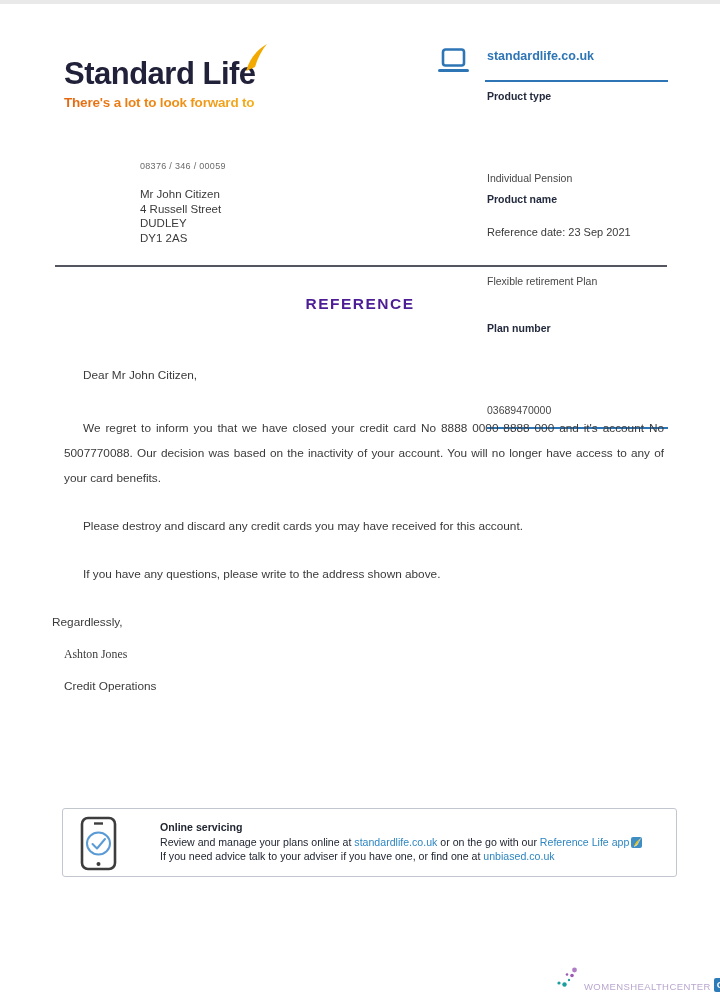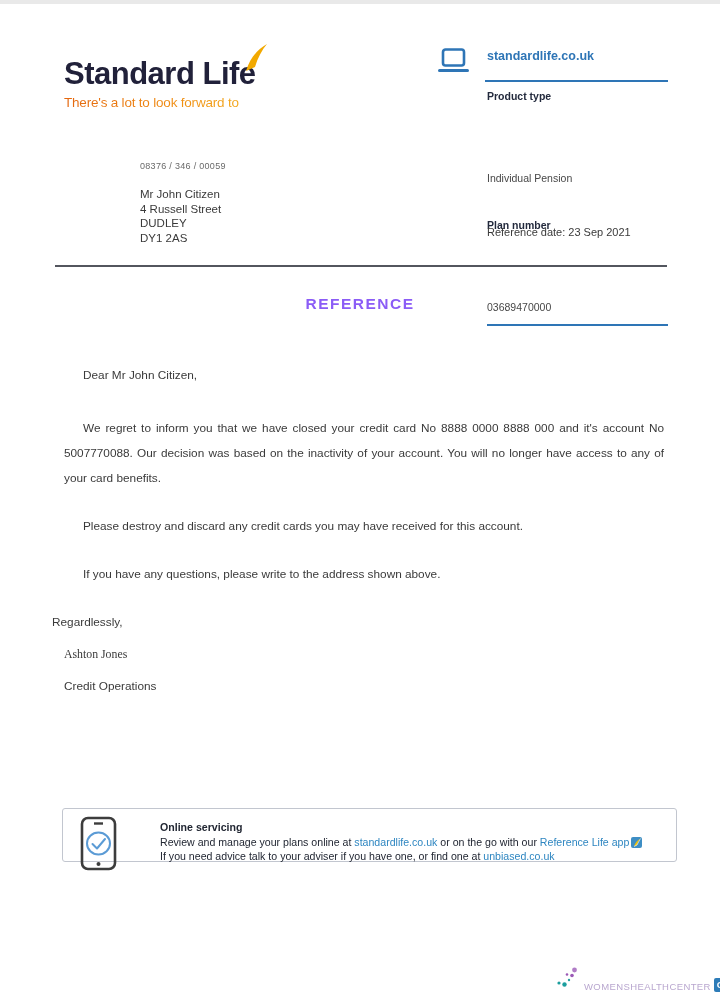--- a/index.html
+++ b/index.html
@@ -12,21 +12,21 @@
 
   
   .logo-block { position:absolute; left:64px; top:52px; }
   .logo-row { position:relative; display:inline-block; }
   .logo-text {
     font-size:31px; font-weight:700; color:#21213a; letter-spacing:-0.5px;
     font-family:"Liberation Sans", sans-serif;
   }
   .logo-flick { position:absolute; right:-12px; top:-12px; }
   .tagline {
-    margin-top:3px; font-size:13.5px; font-weight:400; letter-spacing:-0.2px;
+    margin-top:3px; font-size:13.5px; font-weight:700; letter-spacing:-0.2px;
     background:linear-gradient(90deg,#e4670f 0%,#ef8b12 55%,#f4ad1b 100%);
     -webkit-background-clip:text; background-clip:text;
     -webkit-text-fill-color:transparent; color:#ef8b12;
   }
 
   
   .right-panel { position:absolute; left:437px; top:42px; width:231px; }
   .rp-head { display:flex; align-items:flex-start; }
   .rp-laptop { flex:0 0 50px; padding-top:2px; }
   .rp-site { font-size:12.5px; font-weight:700; color:#2e75b6; padding-top:3px; }
@@ -41,39 +41,39 @@
   .reference-date { position:absolute; left:487px; top:222px; font-size:11px; color:#3a3a3a; }
 
   
   .mail-code { position:absolute; left:140px; top:157px; font-size:9px; color:#6a6a6a; letter-spacing:0.3px; }
   .address { position:absolute; left:140px; top:183px; font-size:11.5px; color:#3a3a3a; line-height:14.5px; }
 
   
   .divider { position:absolute; left:55px; right:53px; top:261px; border-top:2px solid #53565e; }
   .letter-title {
     position:absolute; left:0; right:0; top:291px; text-align:center;
-    font-size:15.5px; font-weight:700; color:#8b5cf6; letter-spacing:1.5px;
+    font-size:15.5px; font-weight:700; color:#4c1d95; letter-spacing:1.5px;
   }
 
   
   .body-text { font-size:11.8px; color:#3a3a3a; }
   .greeting  { position:absolute; left:64px; top:364px; text-indent:19px; }
   .para1 {
     position:absolute; left:64px; top:412px; width:600px;
     text-align:justify; text-indent:19px; line-height:25px;
   }
   .para2 { position:absolute; left:64px; top:515px; text-indent:19px; }
   .para3 { position:absolute; left:64px; top:563px; text-indent:19px; }
   .closing   { position:absolute; left:52px; top:611px; }
   .sig-name  { position:absolute; left:64px; top:643px;font-family:Liberation Serif, serif; }
   .sig-role  { position:absolute; left:64px; top:675px;text-align:center; }
 
   
   .service-box {
-    position:absolute; left:62px; top:804px; width:615px; height:54px;
+    position:absolute; left:62px; top:804px; width:615px; height:69px;
     border:1.5px solid #c2c6cf; border-radius:3px; background:#fff;
   }
   .service-phone { position:absolute; left:17px; top:7px; }
   .service-text { position:absolute; left:97px; top:11px; font-size:10.6px; line-height:14.5px; color:#222733; }
   .service-heading { font-weight:700; }
   .service-link { color:#2e86c1; text-decoration:none; cursor:pointer; }
   .app-icon {
     display:inline-block; width:11px; height:11px; vertical-align:-2px; margin-left:2px;
     background:#3e8ec4; border-radius:2px; position:relative;
   }
@@ -113,20 +113,24 @@
           <rect x="1" y="21" width="31" height="3" rx="1.5" fill="#2e75b6"></rect>
         </svg>
       </span>
       <span class="rp-site">standardlife.co.uk</span>
     </div>
     <div class="rp-rule-top"></div>
     <div class="rp-content">
       <div class="rp-row">
         <span class="rp-label">Product type</span>
         <span class="rp-value">Individual Pension</span>
+      </div>
+      <div class="rp-row">
+        <span class="rp-label">Product name</span>
+        <span class="rp-value">Flexible retirement Plan</span>
       </div>
       <div class="rp-gap"></div>
       <div class="rp-row">
         <span class="rp-label">Plan number</span>
         <span class="rp-value">03689470000</span>
       </div>
     </div>
     <div class="rp-rule-bottom"></div>
   </div>
 

